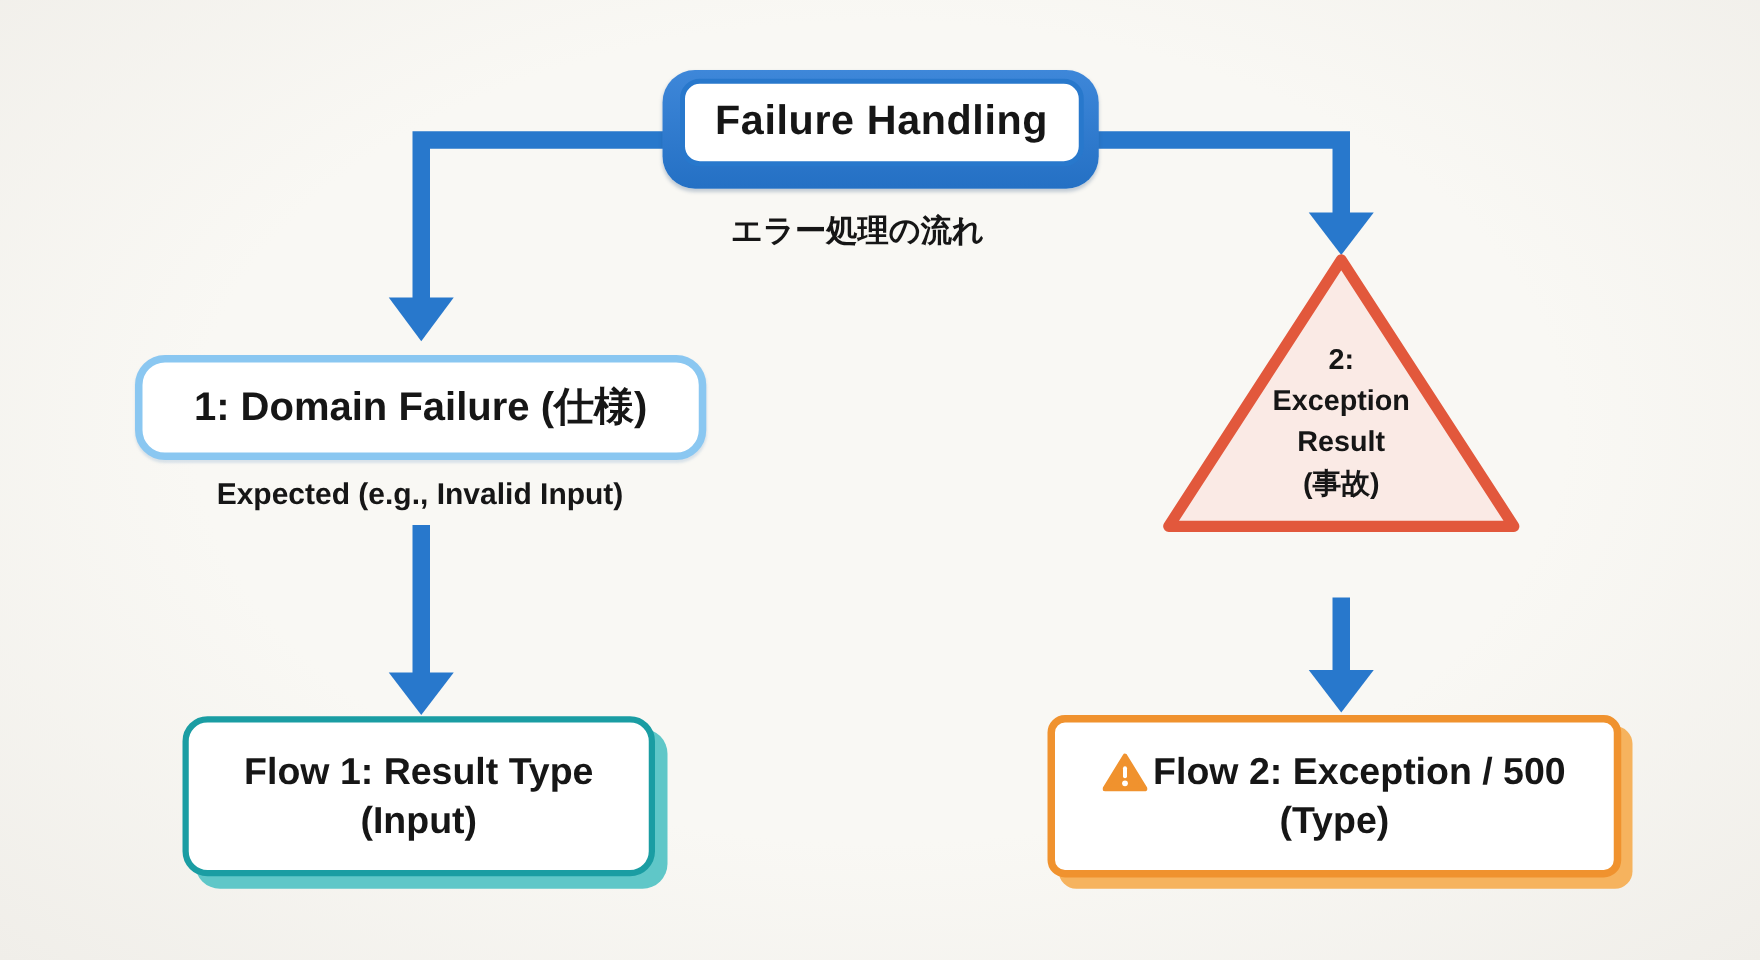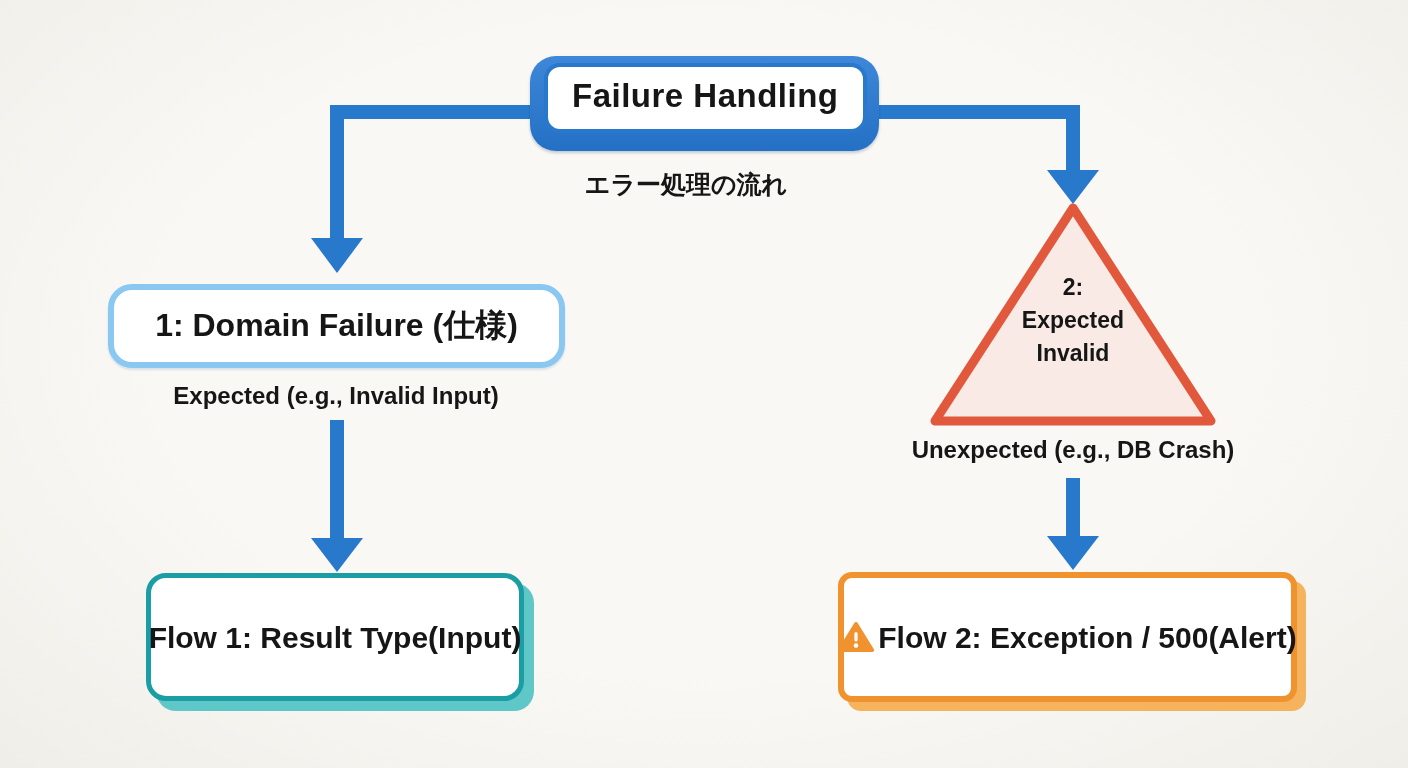--- a/index.html
+++ b/index.html
@@ -50,21 +50,21 @@
 
   
   .triangle-label{
     left:933px; top:271px; width:280px; text-align:center;
     font-size:23px; line-height:33px;
   }
 
   
   .flow-box{
     box-sizing:border-box; background:#fff;
-    display:flex; flex-direction:row; align-items:center; justify-content:center;
+    display:flex; flex-direction:column; align-items:center; justify-content:center;
     font-size:30px; line-height:39px; text-align:center; white-space:nowrap;
   }
   .flow1-box{
     left:146px; top:573px; width:378px; height:128px;
     border:5px solid var(--teal); border-radius:20px;
     box-shadow:10px 10px 0 0 var(--teal-shadow);
   }
   .flow2-box{
     left:838px; top:572px; width:459px; height:130px;
     border:6px solid var(--orange); border-radius:14px;
@@ -106,35 +106,35 @@
   </div>
   <div class="abs root-caption">エラー処理の流れ</div>
 
   <div class="abs domain-box">
     <span>1: Domain Failure (仕様)</span>
   </div>
   <div class="abs caption expected-caption">Expected (e.g., Invalid Input)</div>
 
   <div class="abs triangle-label">
     <div>2:</div>
-    <div>Expected</div>
-    <div>Invalid</div>
+    <div>Exception</div>
+    <div>Result</div>
+    <div>(事故)</div>
   </div>
-  <div class="abs caption unexpected-caption">Unexpected (e.g., DB Crash)</div>
 
   <div class="abs flow-box flow1-box">
     <div>Flow 1: Result Type</div>
     <div>(Input)</div>
   </div>
 
   <div class="abs flow-box flow2-box">
     <div class="flow-line1">
       <svg class="warn-icon" viewBox="0 0 36 32">
         <path d="M18 3 L34 29 L2 29 Z" fill="var(--orange)" stroke="var(--orange)" stroke-width="4" stroke-linejoin="round"></path>
         <rect x="16.4" y="11" width="3.2" height="9.5" rx="1.6" fill="#ffffff"></rect>
         <circle cx="18" cy="24.6" r="2.3" fill="#ffffff"></circle>
       </svg>
       <span>Flow 2: Exception / 500</span>
     </div>
-    <div>(Alert)</div>
+    <div>(Type)</div>
   </div>
 
 </div>
 
 </body></html>

